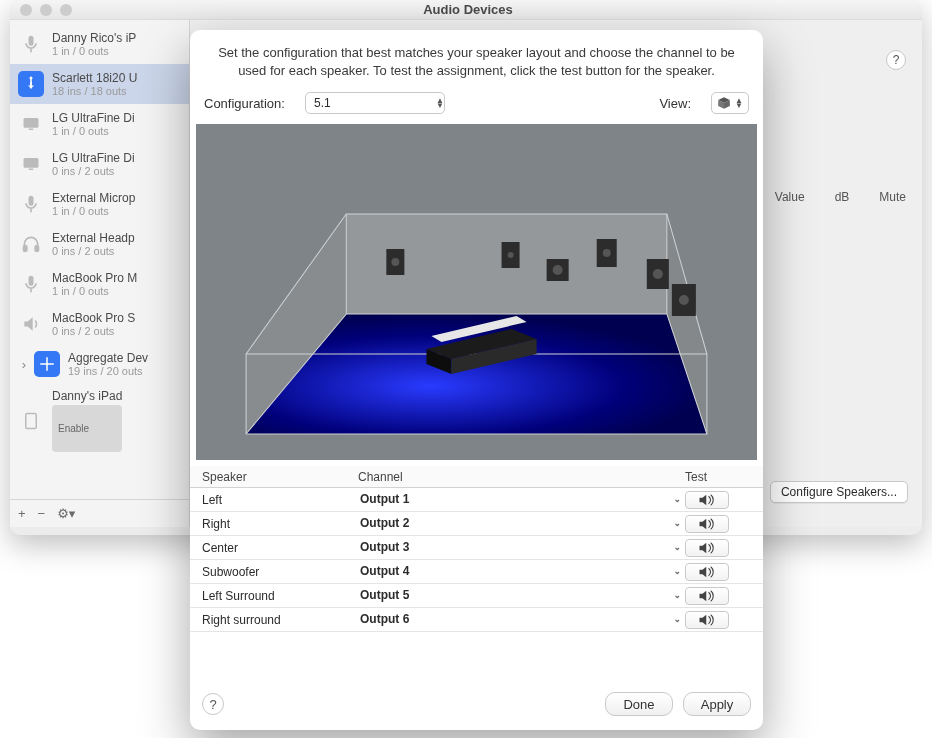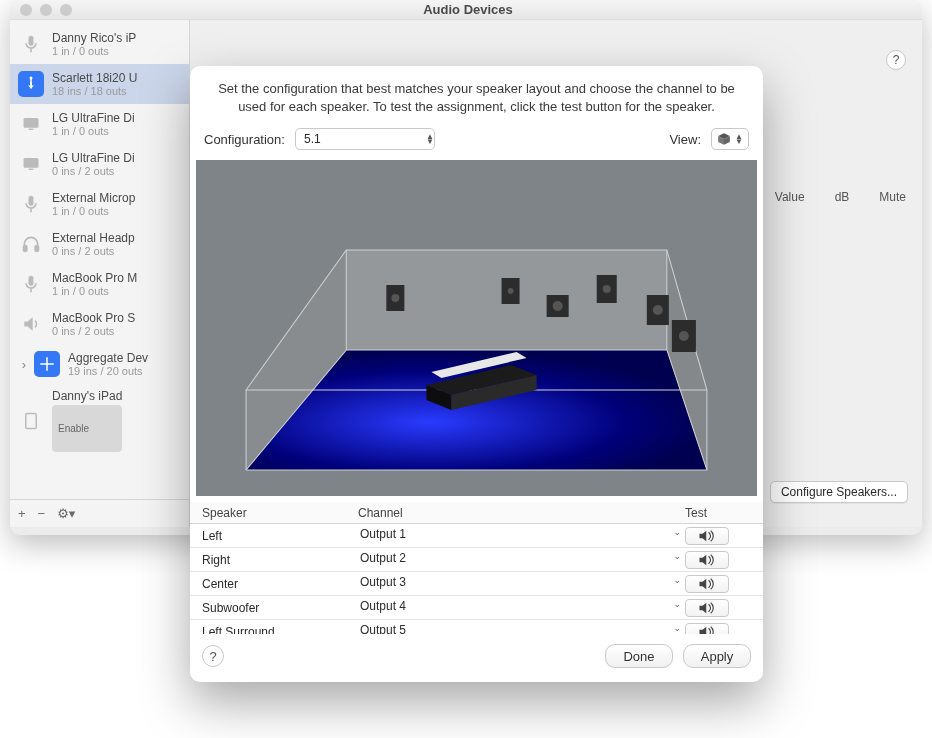--- a/index.html
+++ b/index.html
@@ -135,40 +135,39 @@
   
   .overlay {
     position:absolute; left:10px; top:0;
     width:912px; height:738px;
     pointer-events:none;
   }
   .dialog {
     position:absolute;
     left:180px; top:30px;
     width:573px;
-    height:616px;
+    height:700px;
     background:#fff;
     border-radius:10px;
     box-shadow:0 20px 50px rgba(0,0,0,0.35);
     pointer-events:auto;
     display:flex; flex-direction:column;
     overflow:hidden;
-    margin-top:36px;
   }
   .dialog .instructions {
     padding:14px 22px 6px;
     text-align:center;
     color:#3a3a3a;
     line-height:1.4;
     font-size:13px;
   }
   .dialog .config-row {
     display:flex; align-items:center;
     padding:6px 14px 10px;
-    gap:10px;
+    gap:20px;
   }
   .dialog .config-row .lbl { color:#333; }
   .dropdown {
     display:inline-flex; align-items:center;
     border:1px solid #c9c9c9;
     border-radius:5px;
     background:#fff;
     height:22px;
     padding:0 0 0 8px;
     font-size:12px;
@@ -223,25 +222,26 @@
   }
   .spk-head {
     color:#444; background:#fafafa;
     border-bottom:1px solid #d3d3d3;
     height:22px;
   }
   .col-spk { width:160px; padding-left:4px;}
   .col-chan { flex:1; }
   .col-test { width:70px; text-align:left;}
   .chan-select {
-    display:flex; 
+    display:flex; align-items:center;
     width:100%;
     height:18px;
     padding:0 4px 0 2px;
     border-bottom:1px solid transparent;
+    font-weight:bold;
   }
   .chan-select .chev {
     margin-left:auto; font-size:9px; color:#666;
   }
   .test-btn {
     display:inline-flex; align-items:center; justify-content:center;
     width:44px; height:18px;
     border:1px solid #c9c9c9;
     border-radius:4px;
     background:linear-gradient(#fff,#f2f2f2);

